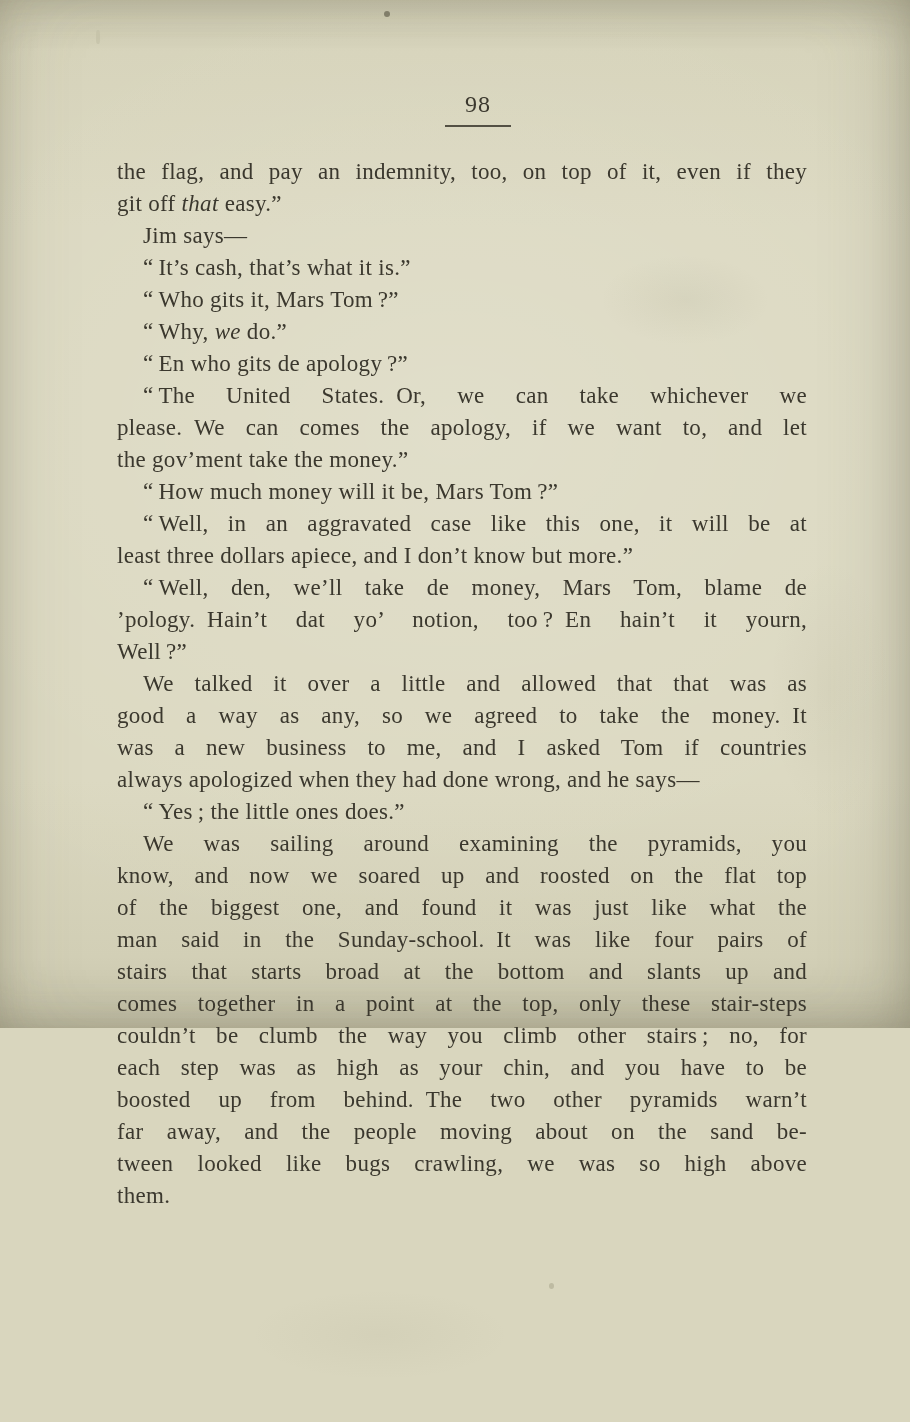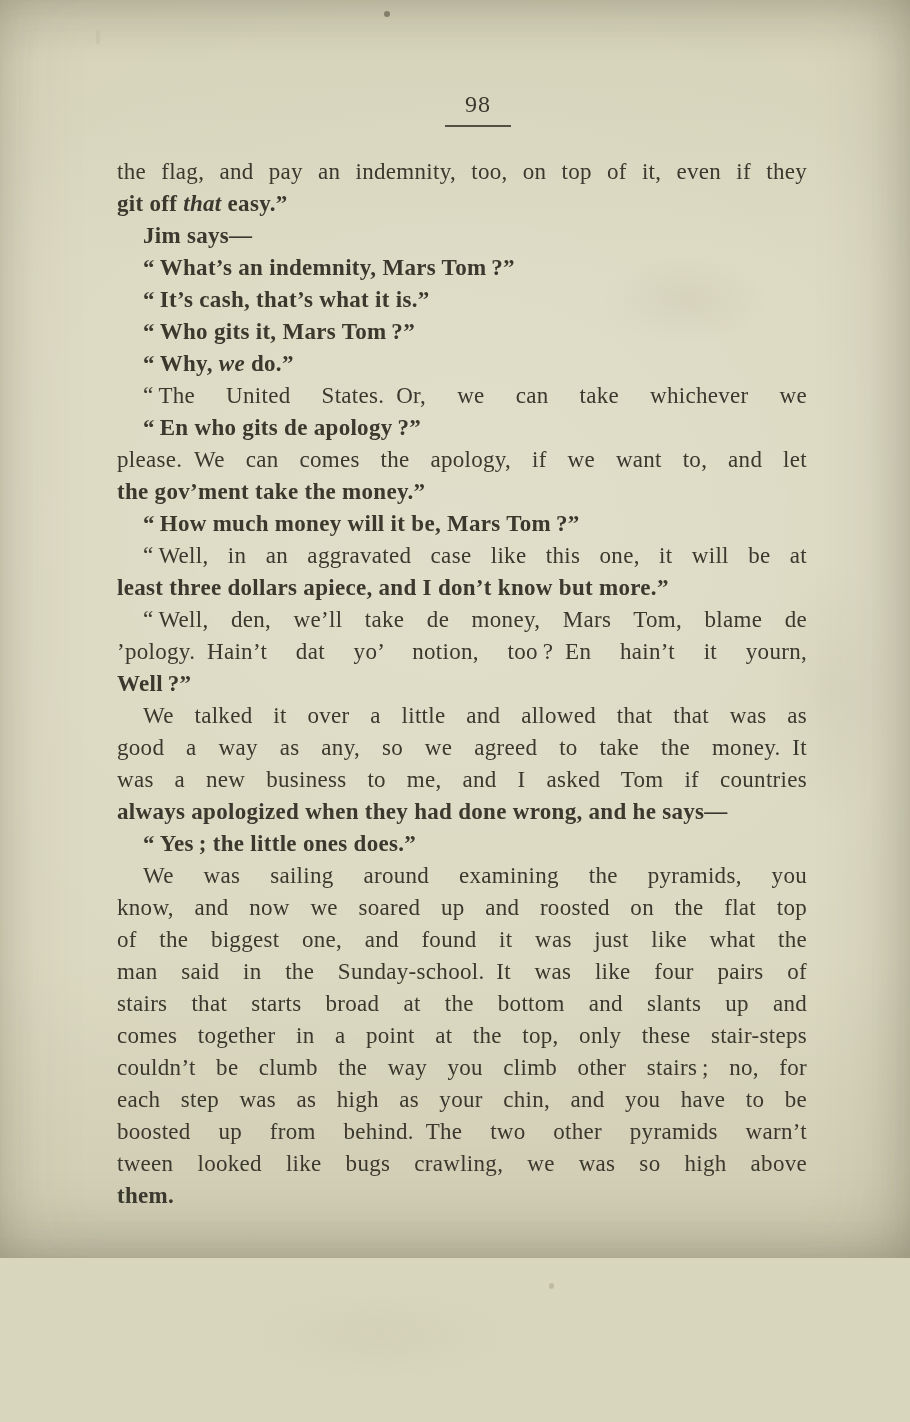--- a/index.html
+++ b/index.html
@@ -7,21 +7,21 @@
     padding: 0;
     width: 910px;
     height: 1422px;
     overflow: hidden;
     background: var(--paper, #d9d6be);
   }
   .page {
     position: absolute;
     inset: 0;
     width: 910px;
-    height: 1258px;
+    height: 1028px;
     background:
       radial-gradient(ellipse 130% 85% at 50% 42%, rgba(255,255,255,0.16), rgba(255,255,255,0) 62%),
       linear-gradient(180deg, #ccc9b0 0%, #d6d3ba 5%, #dbd8c0 22%, #dbd8c0 76%, #d2cfb6 93%, #c7c4ab 100%);
     box-shadow:
       inset -45px 0 80px -35px rgba(100, 97, 74, 0.28),
       inset 45px 0 90px -50px rgba(100, 97, 74, 0.18),
       inset 0 -20px 55px -20px rgba(92, 89, 66, 0.30),
       inset 0 18px 50px -22px rgba(100, 97, 74, 0.22);
     font-family: "Liberation Serif", "DejaVu Serif", serif;
     color: var(--ink, #3b382e);
@@ -57,21 +57,20 @@
   }
   .line {
     text-align: justify;
     text-align-last: justify;
     text-justify: inter-word;
     height: 32px;
     overflow: visible;
   }
   .line.flush {
     text-align-last: left;
-    font-weight: bold;
   }
   .line.indent {
     padding-left: 26px;
   }
   .line i {
     font-style: italic;
   }
   
   .speck {
     position: absolute;
@@ -105,26 +104,25 @@
 
   <div class="folio">
     <div class="folio-number">98</div>
     <div class="folio-rule"></div>
   </div>
 
   <div class="text-block">
       <div class="line"><span>the flag, and pay an indemnity, too, on top of it, even if they</span></div>
       <div class="line flush"><span>git off </span><i>that</i><span> easy.”</span></div>
       <div class="line indent flush"><span>Jim says—</span></div>
-      <div class="line indent flush"><span>“ What’s an indemnity, Mars Tom ?”</span></div>
       <div class="line indent flush"><span>“ It’s cash, that’s what it is.”</span></div>
       <div class="line indent flush"><span>“ Who gits it, Mars Tom ?”</span></div>
       <div class="line indent flush"><span>“ Why, </span><i>we</i><span> do.”</span></div>
+      <div class="line indent flush"><span>“ En who gits de apology ?”</span></div>
       <div class="line indent"><span>“ The United States. Or, we can take whichever we</span></div>
-      <div class="line indent flush"><span>“ En who gits de apology ?”</span></div>
       <div class="line"><span>please. We can comes the apology, if we want to, and let</span></div>
       <div class="line flush"><span>the gov’ment take the money.”</span></div>
       <div class="line indent flush"><span>“ How much money will it be, Mars Tom ?”</span></div>
       <div class="line indent"><span>“ Well, in an aggravated case like this one, it will be at</span></div>
       <div class="line flush"><span>least three dollars apiece, and I don’t know but more.”</span></div>
       <div class="line indent"><span>“ Well, den, we’ll take de money, Mars Tom, blame de</span></div>
       <div class="line"><span>’pology. Hain’t dat yo’ notion, too ? En hain’t it yourn,</span></div>
       <div class="line flush"><span>Well ?”</span></div>
       <div class="line indent"><span>We talked it over a little and allowed that that was as</span></div>
       <div class="line"><span>good a way as any, so we agreed to take the money. It</span></div>
@@ -133,17 +131,18 @@
       <div class="line indent flush"><span>“ Yes ; the little ones does.”</span></div>
       <div class="line indent"><span>We was sailing around examining the pyramids, you</span></div>
       <div class="line"><span>know, and now we soared up and roosted on the flat top</span></div>
       <div class="line"><span>of the biggest one, and found it was just like what the</span></div>
       <div class="line"><span>man said in the Sunday-school. It was like four pairs of</span></div>
       <div class="line"><span>stairs that starts broad at the bottom and slants up and</span></div>
       <div class="line"><span>comes together in a point at the top, only these stair-steps</span></div>
       <div class="line"><span>couldn’t be clumb the way you climb other stairs ; no, for</span></div>
       <div class="line"><span>each step was as high as your chin, and you have to be</span></div>
       <div class="line"><span>boosted up from behind. The two other pyramids warn’t</span></div>
+      <div class="line"><span>far away, and the people moving about on the sand be-</span></div>
       <div class="line"><span>tween looked like bugs crawling, we was so high above</span></div>
       <div class="line flush"><span>them.</span></div>
     </div>
 
 </div>
 
 </body></html>

